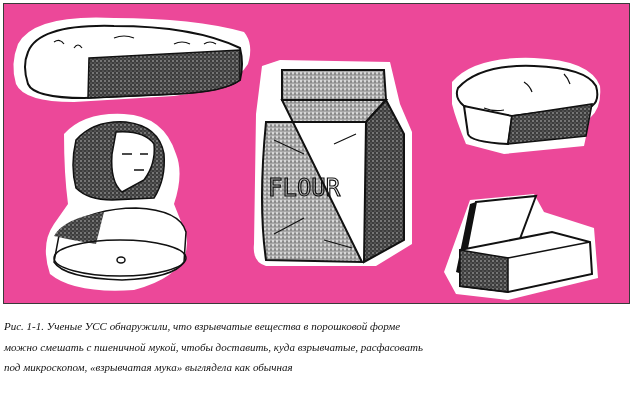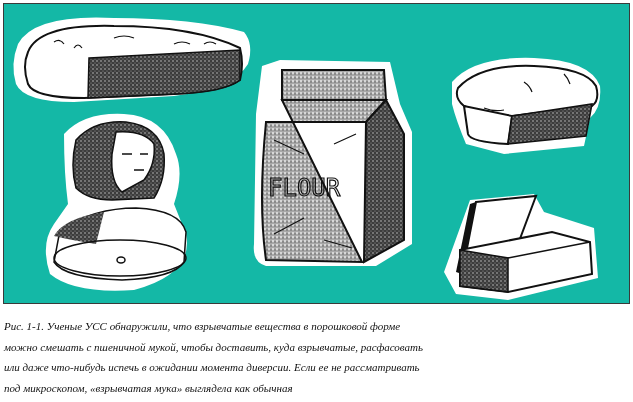--- a/index.html
+++ b/index.html
@@ -1,17 +1,17 @@
 <!DOCTYPE html>
 <html><head>
 <meta charset="utf-8">
 <style>
   html, body { margin:0; padding:0; background:#ffffff; }
   body { width:633px; height:402px; position:relative; overflow:hidden; font-family:"Liberation Serif","DejaVu Serif",serif; }
-  .figure { position:absolute; left:3px; top:3px; width:625px; height:299px; background:#14b8a6; border:1px solid #3a3a3a; }
+  .figure { position:absolute; left:3px; top:3px; width:625px; height:299px; background:#ec4899; border:1px solid #3a3a3a; }
   .figure svg { position:absolute; left:0; top:0; }
   .caption { position:absolute; left:4px; top:316px; width:626px; font-style:italic; font-size:11px; line-height:20.5px; color:#111; text-align:justify; }
   .caption span.line { display:block; white-space:nowrap; }
   .caption span.line.last { text-align:left; }
 </style>
 </head>
 <body>
 
 <div class="figure">
   <svg width="625" height="299" viewBox="0 0 625 299" xmlns="http://www.w3.org/2000/svg">
@@ -70,15 +70,14 @@
       <path d="M456,246 L548,228 L586,238 L588,270 L504,288 L456,282 Z" fill="#ffffff" stroke="#111" stroke-width="2"></path>
       <path d="M456,246 L504,254 L504,288 L456,282 Z" fill="url(#stipple)" stroke="#111" stroke-width="1.5"></path>
       <path d="M504,254 L586,238" stroke="#111" stroke-width="1.5"></path>
     </g>
   </svg>
 </div>
 
 <div class="caption">
   <span class="line">Рис. 1-1. Ученые УСС обнаружили, что взрывчатые вещества в порошковой форме</span>
   <span class="line">можно смешать с пшеничной мукой, чтобы доставить, куда взрывчатые, расфасовать</span>
-  <span class="line">или даже что-нибудь испечь в ожидании момента диверсии. Если ее не рассматривать</span>
   <span class="line last">под микроскопом, «взрывчатая мука» выглядела как обычная</span>
 </div>
 
 </body></html>

